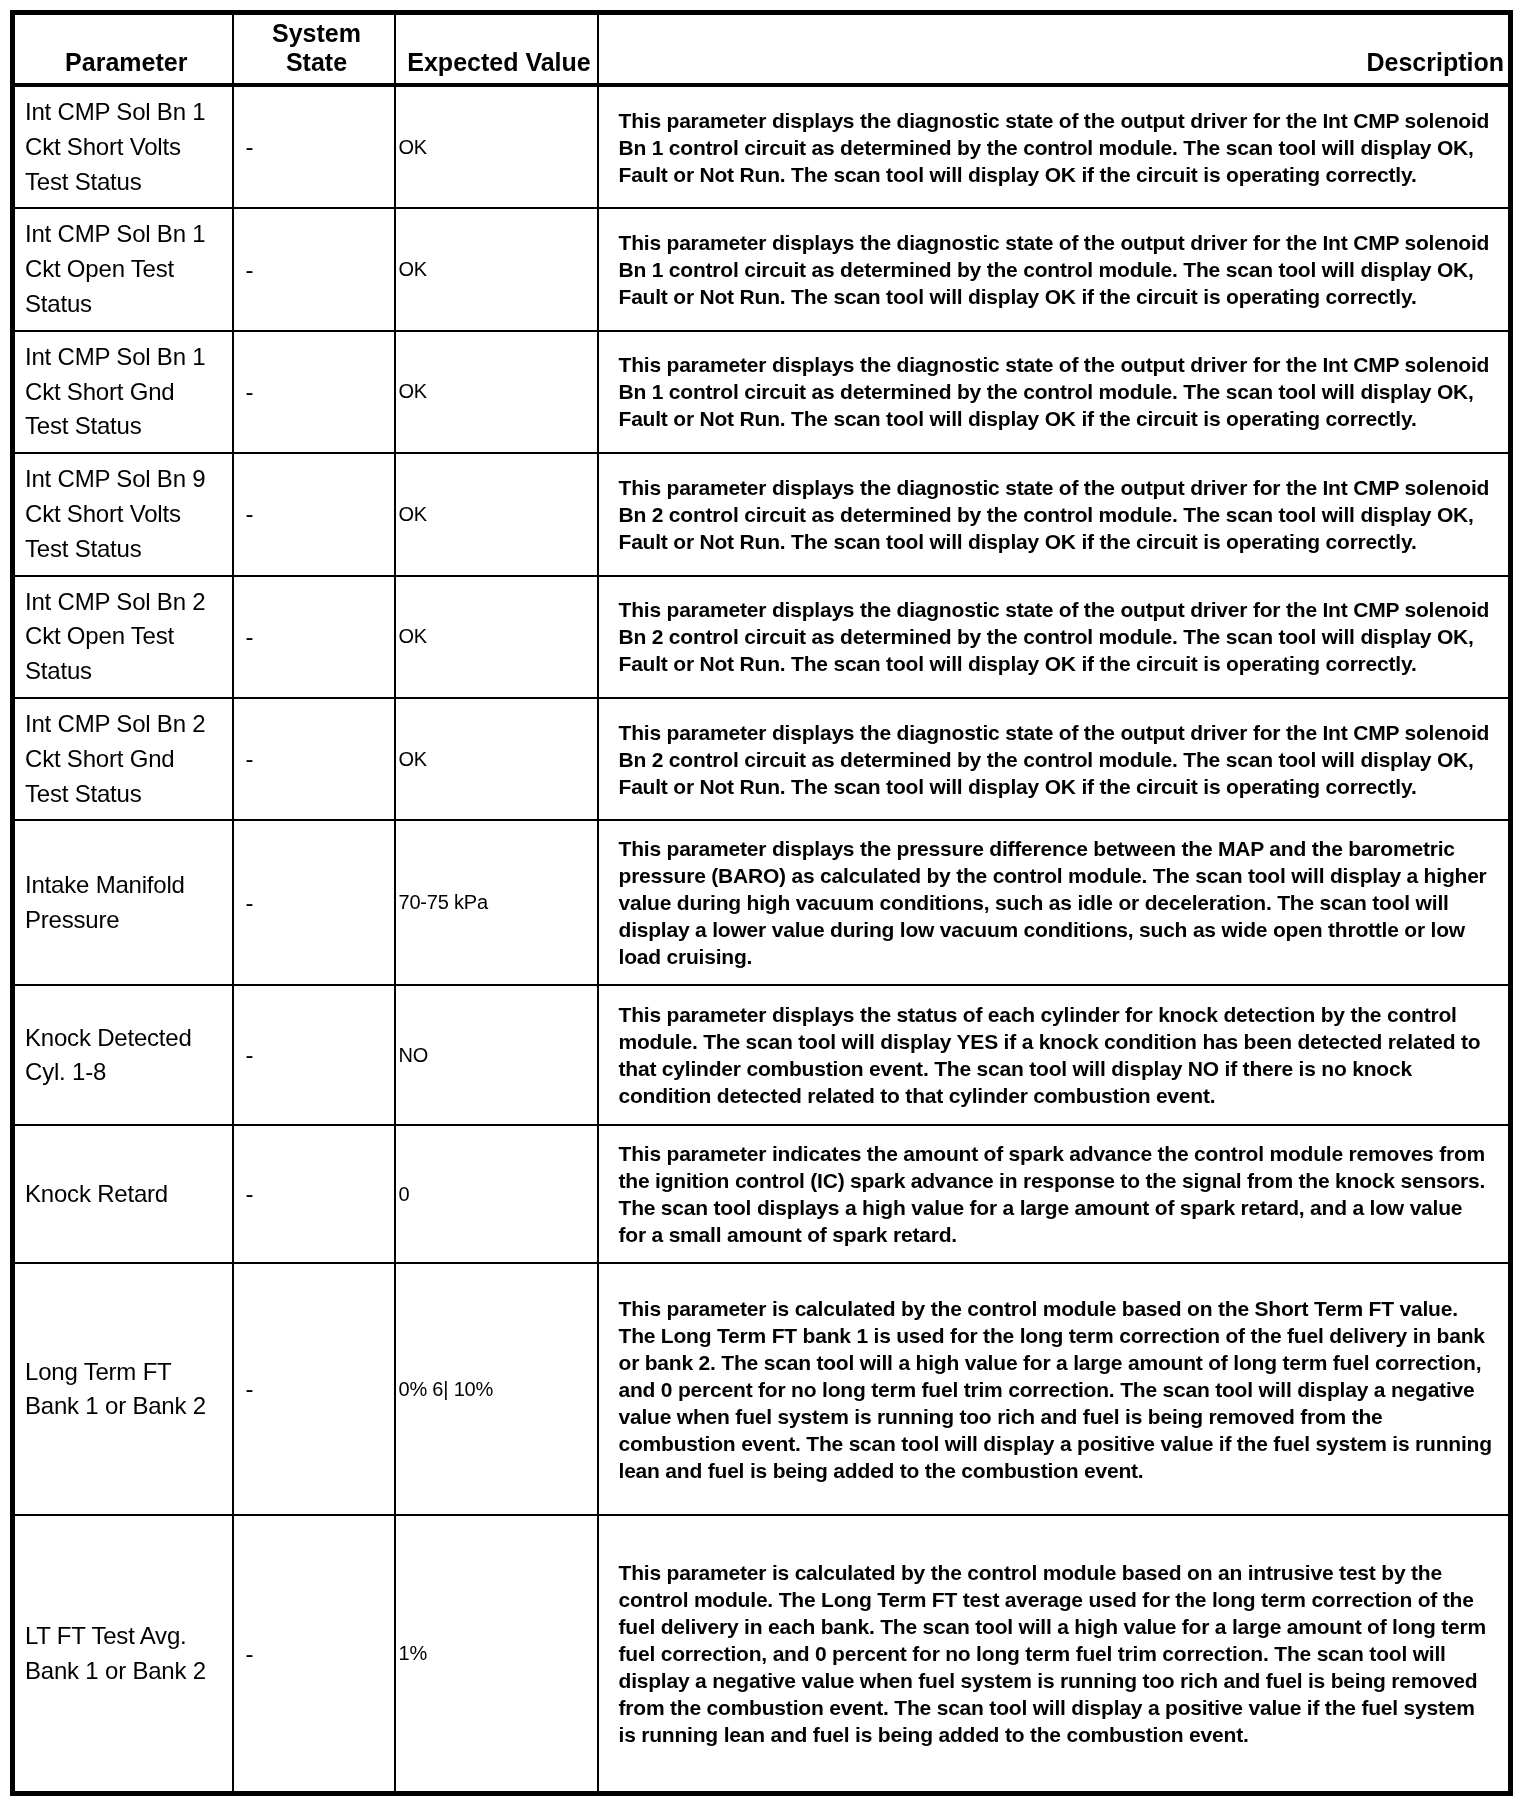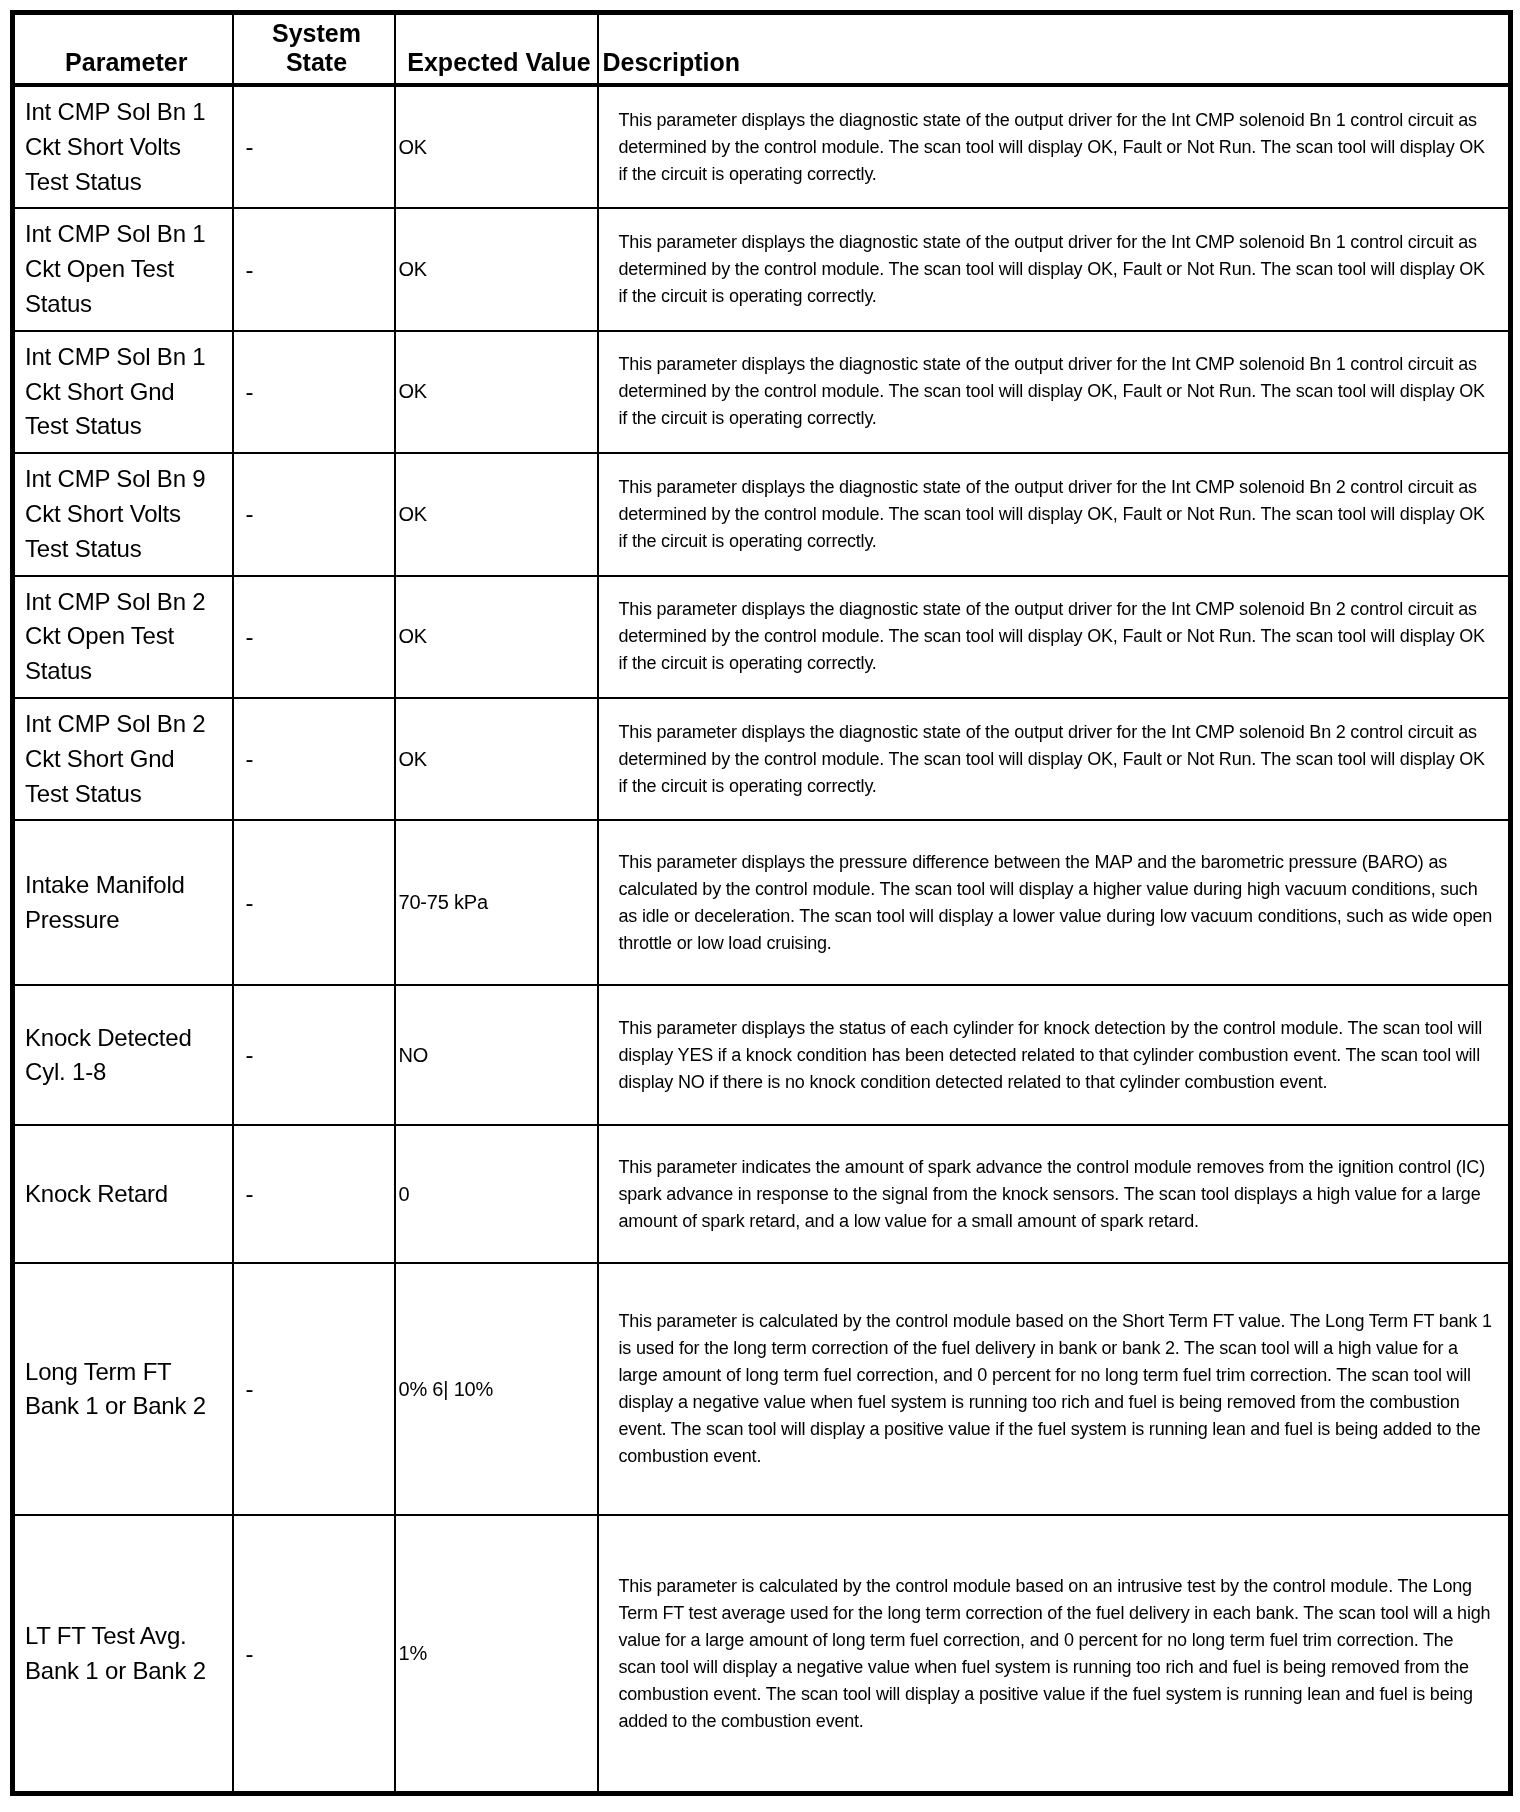--- a/index.html
+++ b/index.html
@@ -36,45 +36,46 @@
     height: 66px;
     vertical-align: bottom;
     text-align: center;
     font-size: 25px;
     font-weight: bold;
     padding: 4px 4px 7px 10px;
     line-height: 1.14;
     border-bottom: 4px solid #000000;
   }
   thead th.h-expected { white-space: nowrap; }
-  thead th.h-desc { text-align: left; padding-left: 4px; }
+  thead th.h-desc { text-align: right; padding-left: 4px; }
   thead th.h-state { width: 162px; }
 
   td { vertical-align: middle; }
   td.cell-param {
     font-size: 24px;
     line-height: 1.45;
     padding: 8px 8px 8px 10px;
     letter-spacing: -0.2px;
   }
   td.cell-state {
     font-size: 24px;
     padding: 8px 6px 8px 12px;
   }
   td.cell-expected {
     font-size: 20px;
     padding: 8px 4px 8px 3px;
     letter-spacing: -0.2px;
   }
   td.cell-desc {
-    font-size: 18px;
+    font-size: 21px;
     line-height: 27px;
     letter-spacing: -0.2px;
     padding: 6px 14px 6px 20px;
     vertical-align: middle;
+    font-weight: bold;
   }
 
   
   tbody tr:nth-child(-n+6) td { height: 122px; }
   tbody tr:nth-child(7) td    { height: 165px; }
   tbody tr:nth-child(8) td    { height: 140px; }
   tbody tr:nth-child(9) td    { height: 138px; }
   tbody tr:nth-child(10) td   { height: 252px; }
   tbody tr:nth-child(11) td   { height: 278px; }
 </style>

